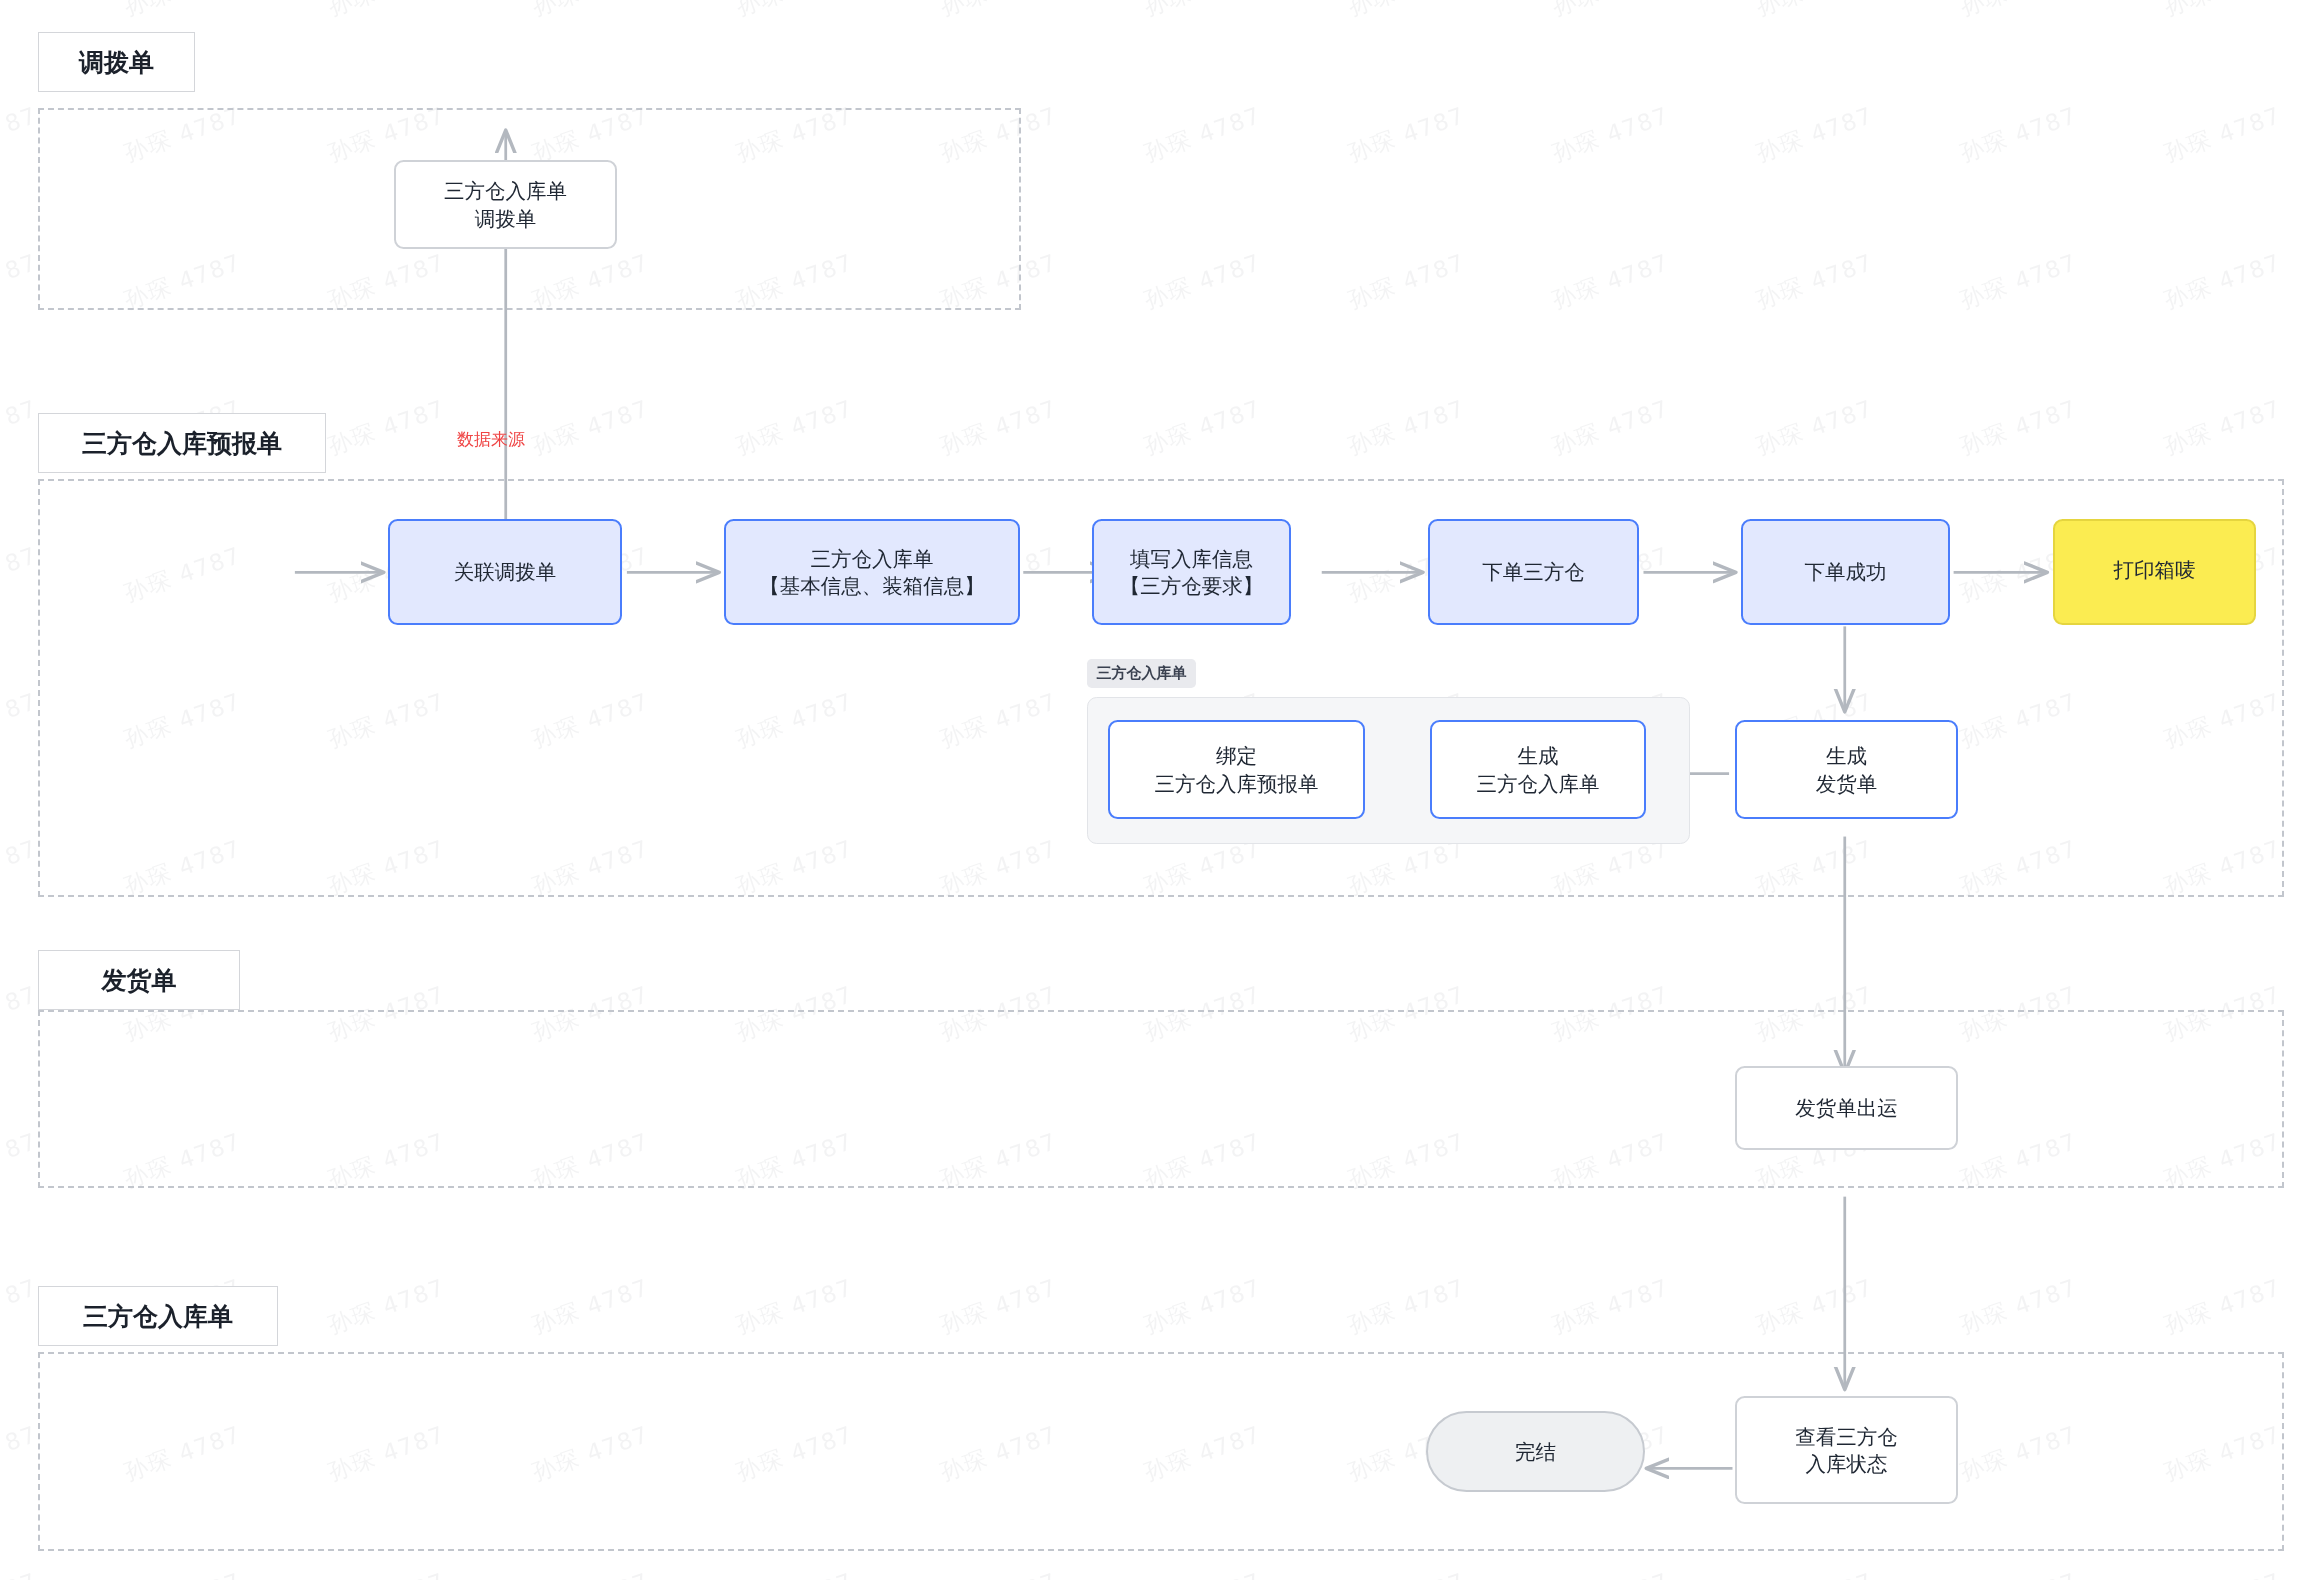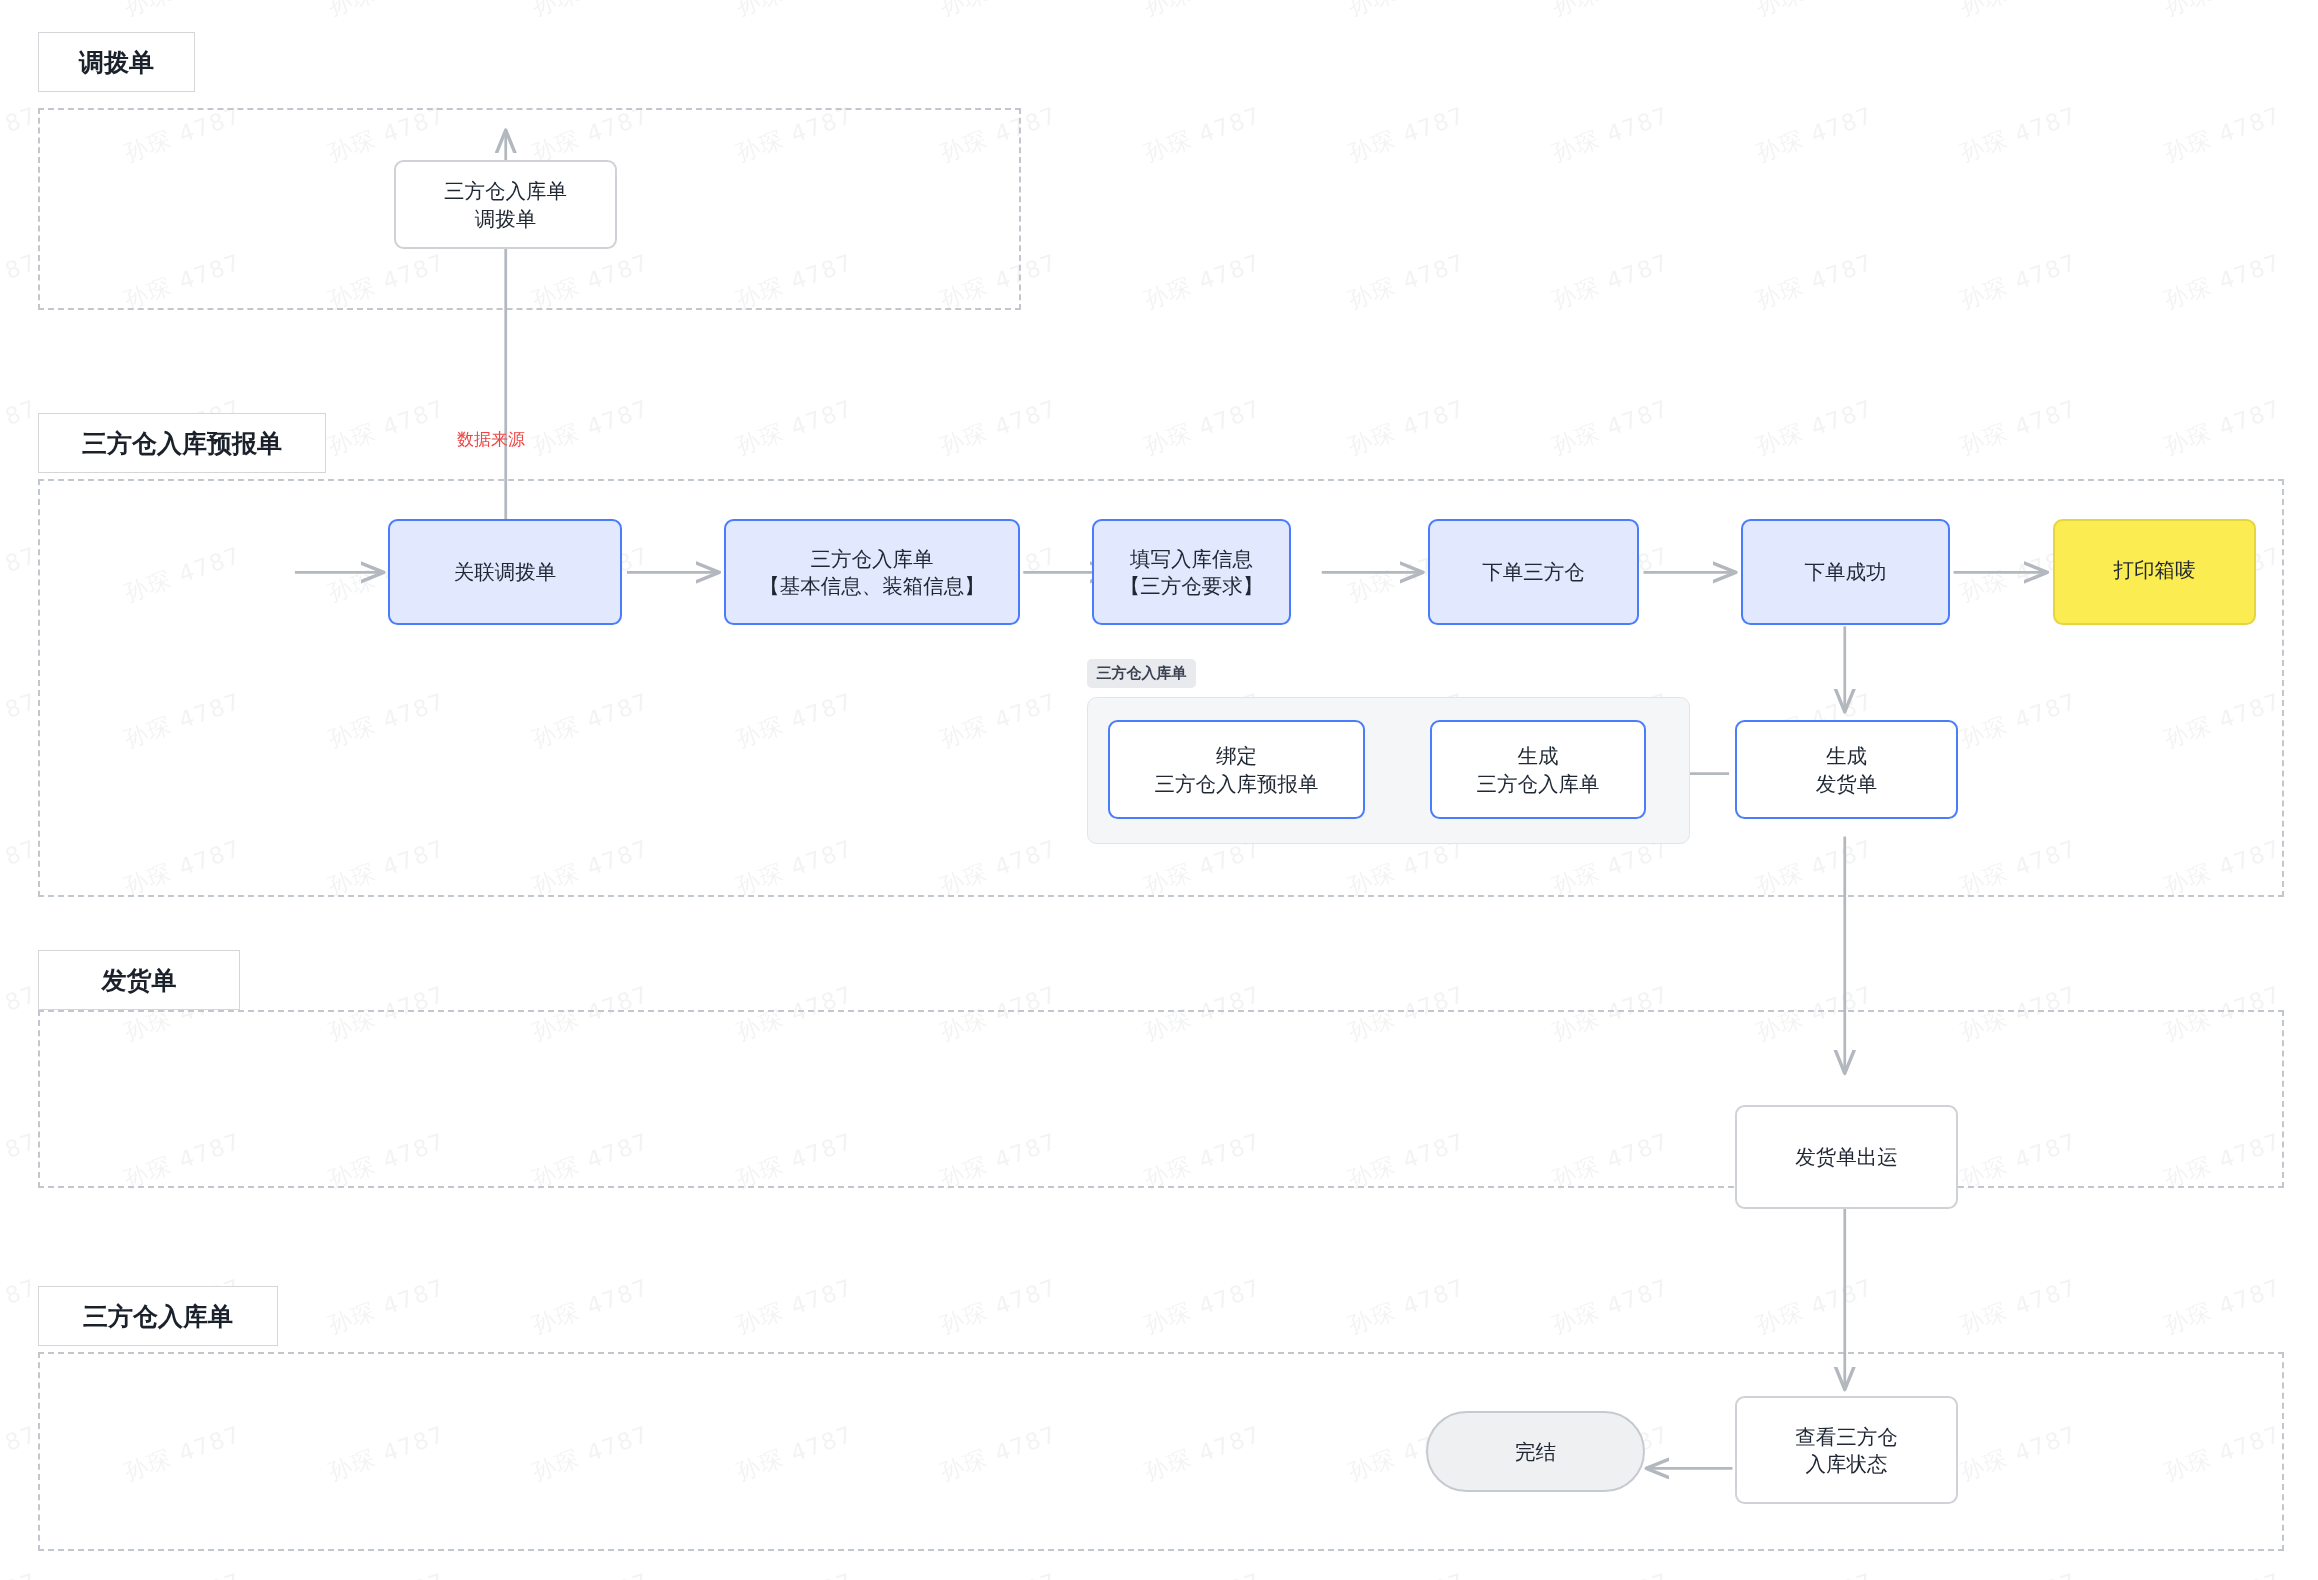--- a/index.html
+++ b/index.html
@@ -393,21 +393,21 @@
   <div class="node blue-outline" style="left:1735px; top:720px; width:223px; height:99px;">
     <span>生成
 发货单</span>
   </div>
 
   <div class="lane-header" style="left:38px; top:950px; width:202px; height:60px; font-size:25px;">
     <span>发货单</span>
   </div>
   <div class="lane-box" style="left:38px; top:1010px; width:2246px; height:178px;"></div>
 
-  <div class="node gray-outline" style="left:1735px; top:1105px; width:223px; height:104px;">
+  <div class="node gray-outline" style="left:1735px; top:1066px; width:223px; height:84px;">
     <span>发货单出运</span>
   </div>
 
   <div class="lane-header" style="left:38px; top:1286px; width:240px; height:60px; font-size:25px;">
     <span>三方仓入库单</span>
   </div>
   <div class="lane-box" style="left:38px; top:1352px; width:2246px; height:199px;"></div>
 
   <div class="node gray-outline" style="left:1735px; top:1396px; width:223px; height:108px;">
     <span>查看三方仓

